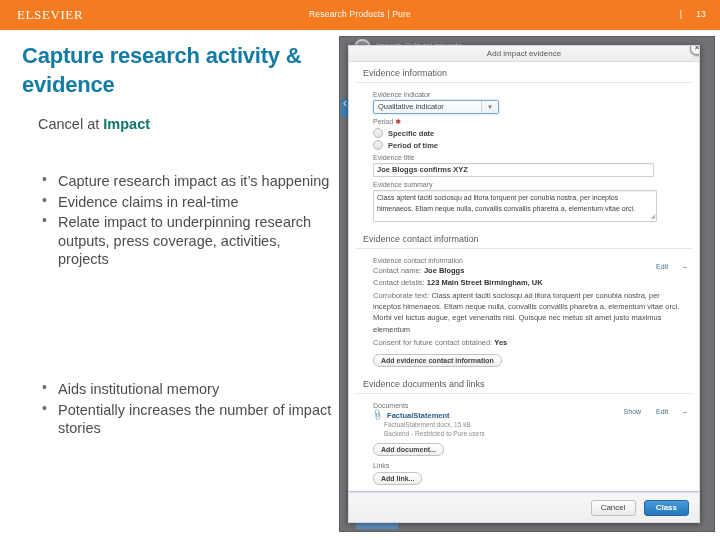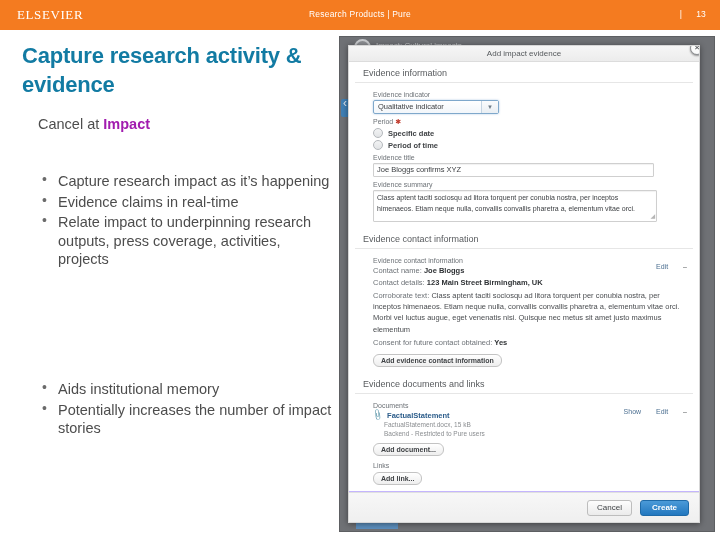--- a/index.html
+++ b/index.html
@@ -32,21 +32,21 @@
   .left{position:absolute;left:0;top:30px;width:340px;height:510px;padding-left:24px;}
   .slide-title{
     position:absolute;left:22px;top:11px;width:300px;
     font-size:22px;line-height:1.32;font-weight:bold;color:#127ba3;
     letter-spacing:-.2px;
   }
   .subhead{
     position:absolute;left:38px;top:86px;width:290px;
     font-size:14.5px;color:#4d4d4d;
   }
-  .subhead b{font-weight:bold;color:#a21caf;}
+  .subhead b{font-weight:bold;color:#0f766e;}
   .blist{
     position:absolute;left:34px;width:300px;margin:0;padding:0;list-style:none;
   }
   .blist.one{top:142px;}
   .blist.two{top:350px;}
   .blist li{
     position:relative;padding-left:24px;margin-bottom:2px;
     font-size:14.5px;line-height:1.28;color:#4d4d4d;
   }
   .blist li .bullet{
@@ -126,20 +126,21 @@
     width:8px;height:8px;border-radius:50%;
     border:1px solid #b4b8bc;background:linear-gradient(#f2f3f4,#e2e4e6);
     margin-right:5px;flex:none;
   }
   .radio-lbl{font-size:7.5px;color:#3f4245;font-weight:bold;}
   .tinput{
     width:276px;height:12px;line-height:12px;
     border:1px solid #cfcfcf;background:#fff;border-radius:1px;
     font-size:7.5px;color:#3a3d40;padding-left:3px;
     box-shadow:inset 0 1px 1px rgba(0,0,0,.06);
+    font-weight:bold;
   }
   .tarea{
     width:276px;height:26px;
     border:1px solid #cfcfcf;background:#fff;border-radius:1px;
     font-size:7px;color:#3a3d40;padding:2px 3px;line-height:1.5;
     position:relative;box-shadow:inset 0 1px 1px rgba(0,0,0,.06);
   }
   .tarea .grip{
     position:absolute;right:1px;bottom:0;font-size:6px;color:#b6b6b6;
   }
@@ -323,17 +324,17 @@
         <div class="btn">Add document...</div>
 
         <div class="flabel" style="margin-top:6px;">Links</div>
         <div class="btn" style="margin-top:1px;">Add link...</div>
       </div>
 
     </div>
 
     <div class="modal-footer">
       <span class="btn-cancel">Cancel</span>
-      <span class="btn-create">Create</span>
+      <span class="btn-create">Class</span>
     </div>
 
   </div>
 </div>
 
 </body></html>

